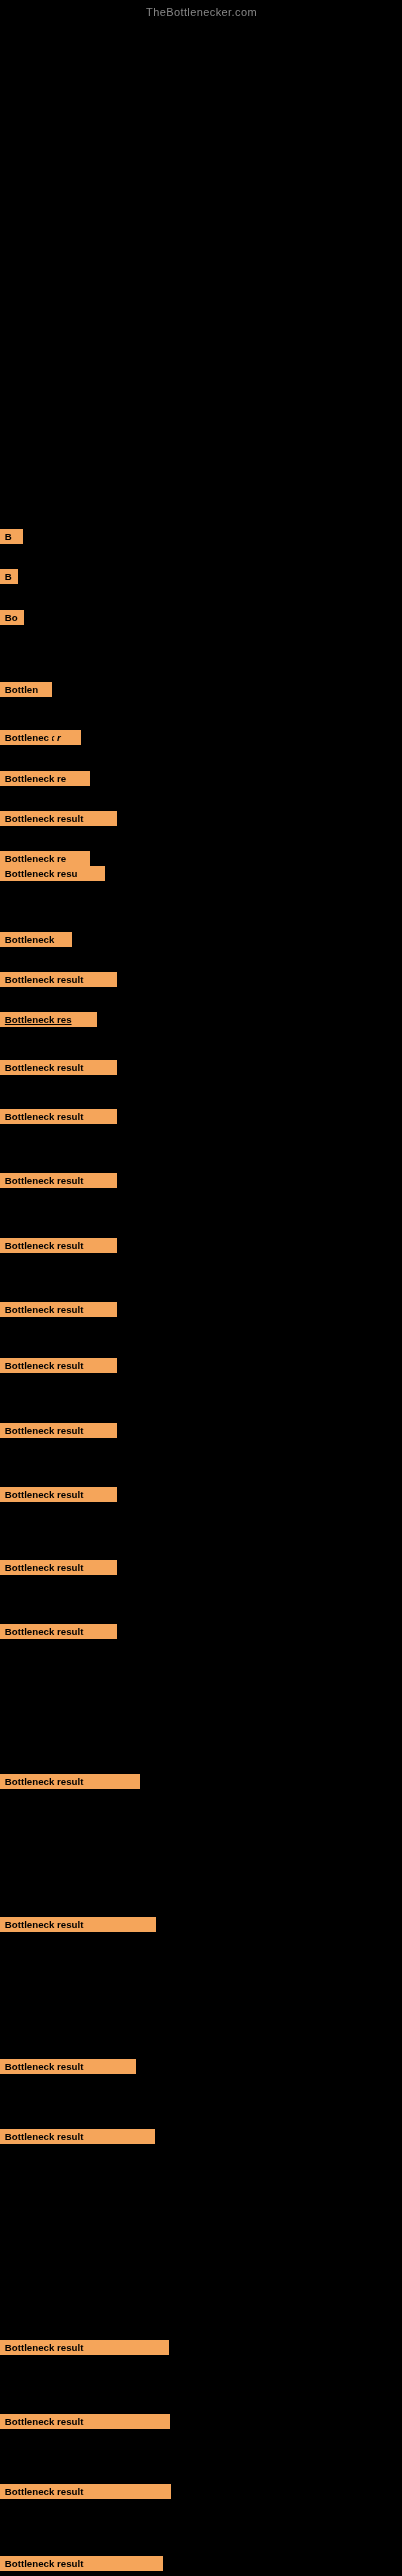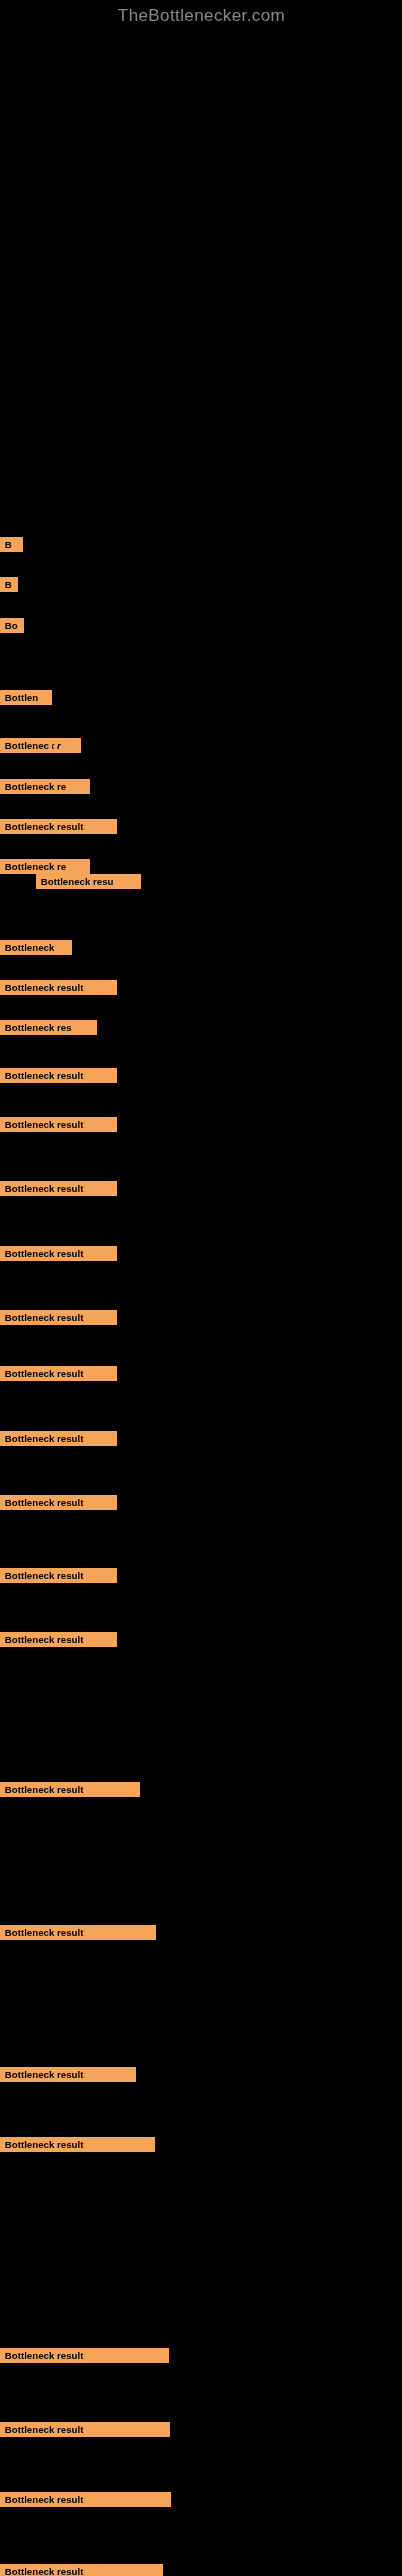--- a/index.html
+++ b/index.html
@@ -5,21 +5,21 @@
     * { margin: 0; padding: 0; box-sizing: border-box; }
     body {
       background-color: #000;
       width: 403px;
       min-height: 2576px;
       font-family: Arial, sans-serif;
       position: relative;
     }
     .site-title {
       color: #888;
-      font-size: 17px;
+      font-size: 11px;
       text-align: center;
       padding: 6.4px 0 3.2px 0;
       letter-spacing: 0.4px;
     }
     .bottleneck-label {
       background-color: #f5a55a;
       color: #000;
       font-size: 9.7px;
       font-weight: bold;
       padding: 2.4px 4.8px;
@@ -38,24 +38,24 @@
 <div id="labels-container" style="position:relative; width:403px; height:2576px;">
 <div class="bottleneck-label" style="top: 507px; max-width: 22.5px; width: 22.5px;">B</div>
     <div class="bottleneck-label" style="top: 547px; max-width: 17.7px; width: 17.7px;">B</div>
     <div class="bottleneck-label" style="top: 588px; max-width: 24px; width: 24px;">Bo</div>
     <div class="bottleneck-label" style="top: 660px; max-width: 52px; width: 52px;">Bottlen</div>
     <div class="bottleneck-label" style="top: 708px; max-width: 81px; width: 105px; font-style: italic;">Bottleneck r</div>
     <div class="bottleneck-label" style="top: 708px; max-width: 68px; width: 52px;">Bottlenec</div>
     <div class="bottleneck-label" style="top: 749px; max-width: 90px; width: 90px;">Bottleneck re</div>
     <div class="bottleneck-label" style="top: 789px; max-width: 117px; width: 117px;">Bottleneck result</div>
     <div class="bottleneck-label" style="top: 829px; max-width: 90px; width: 90px;">Bottleneck re</div>
-    <div class="bottleneck-label" style="top: 844px; max-width: 105px; width: 105px; margin-left: 36px;">Bottleneck resu</div>
+    <div class="bottleneck-label" style="top: 844px; max-width: 105px; width: 105px;">Bottleneck resu</div>
     <div class="bottleneck-label" style="top: 910px; max-width: 72px; width: 94px;">Bottleneck</div>
     <div class="bottleneck-label" style="top: 950px; max-width: 117px; width: 117px;">Bottleneck result</div>
-    <div class="bottleneck-label" style="top: 990px; max-width: 97px; width: 115px;">Bottleneck res</div>
+    <div class="bottleneck-label" style="top: 990px; max-width: 97px; width: 115px; text-decoration: underline;">Bottleneck res</div>
     <div class="bottleneck-label" style="top: 1038px; max-width: 117px; width: 117px;">Bottleneck result</div>
     <div class="bottleneck-label" style="top: 1087px; max-width: 117px; width: 117px;">Bottleneck result</div>
     <div class="bottleneck-label" style="top: 1151px; max-width: 117px; width: 117px;">Bottleneck result</div>
     <div class="bottleneck-label" style="top: 1216px; max-width: 117px; width: 117px;">Bottleneck result</div>
     <div class="bottleneck-label" style="top: 1280px; max-width: 117px; width: 117px;">Bottleneck result</div>
     <div class="bottleneck-label" style="top: 1336px; max-width: 117px; width: 117px;">Bottleneck result</div>
     <div class="bottleneck-label" style="top: 1401px; max-width: 117px; width: 117px;">Bottleneck result</div>
     <div class="bottleneck-label" style="top: 1465px; max-width: 117px; width: 117px;">Bottleneck result</div>
     <div class="bottleneck-label" style="top: 1538px; max-width: 117px; width: 117px;">Bottleneck result</div>
     <div class="bottleneck-label" style="top: 1602px; max-width: 117px; width: 117px;">Bottleneck result</div>

